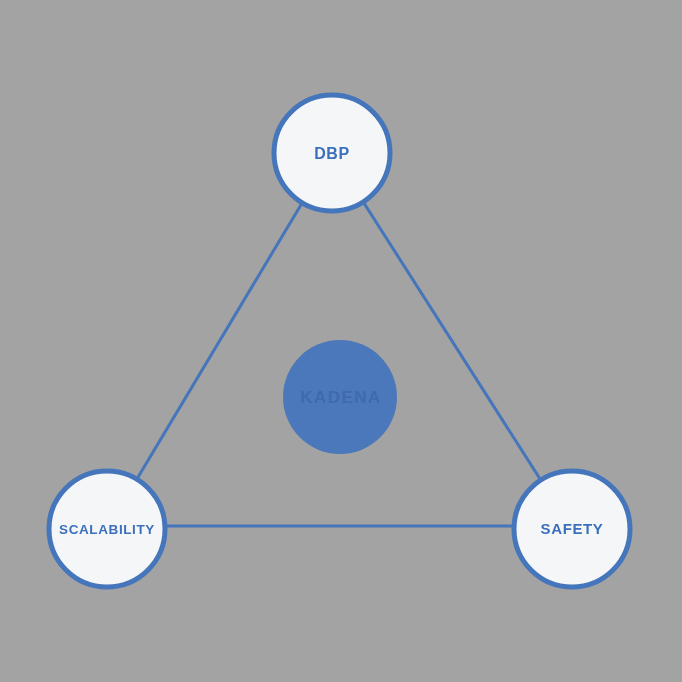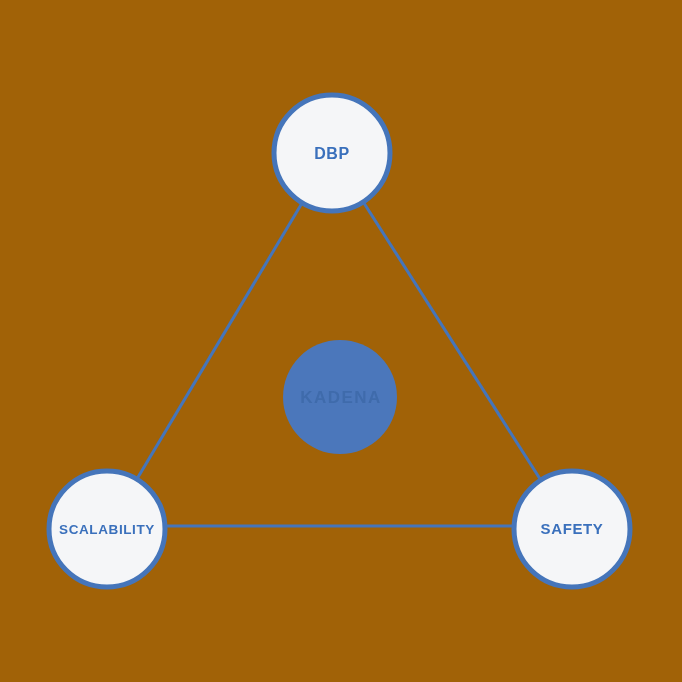--- a/index.html
+++ b/index.html
@@ -5,21 +5,21 @@
   html, body {
     margin: 0;
     padding: 0;
     background: #ffffff;
     font-family: "Liberation Sans", sans-serif;
   }
   .stage {
     position: relative;
     width: 682px;
     height: 682px;
-    background: #a16207;
+    background: #a3a3a3;
     overflow: hidden;
   }
   svg { display: block; }
   .edge {
     stroke: #4575BA;
     stroke-width: 3;
     fill: none;
   }
   .node-circle {
     fill: #F5F6F8;

